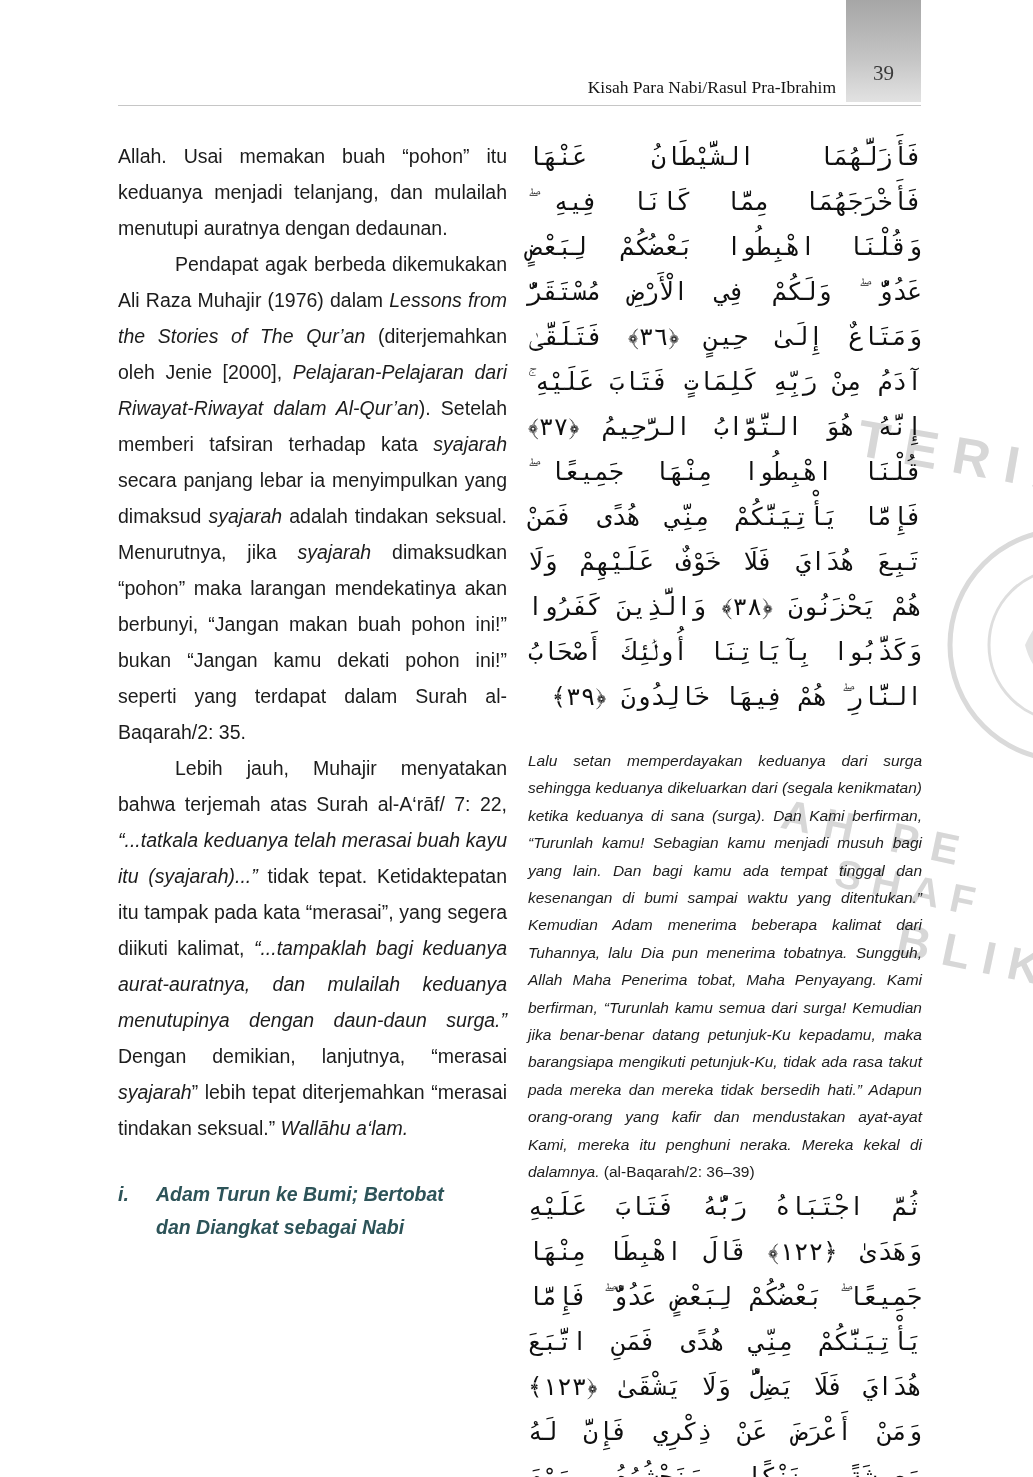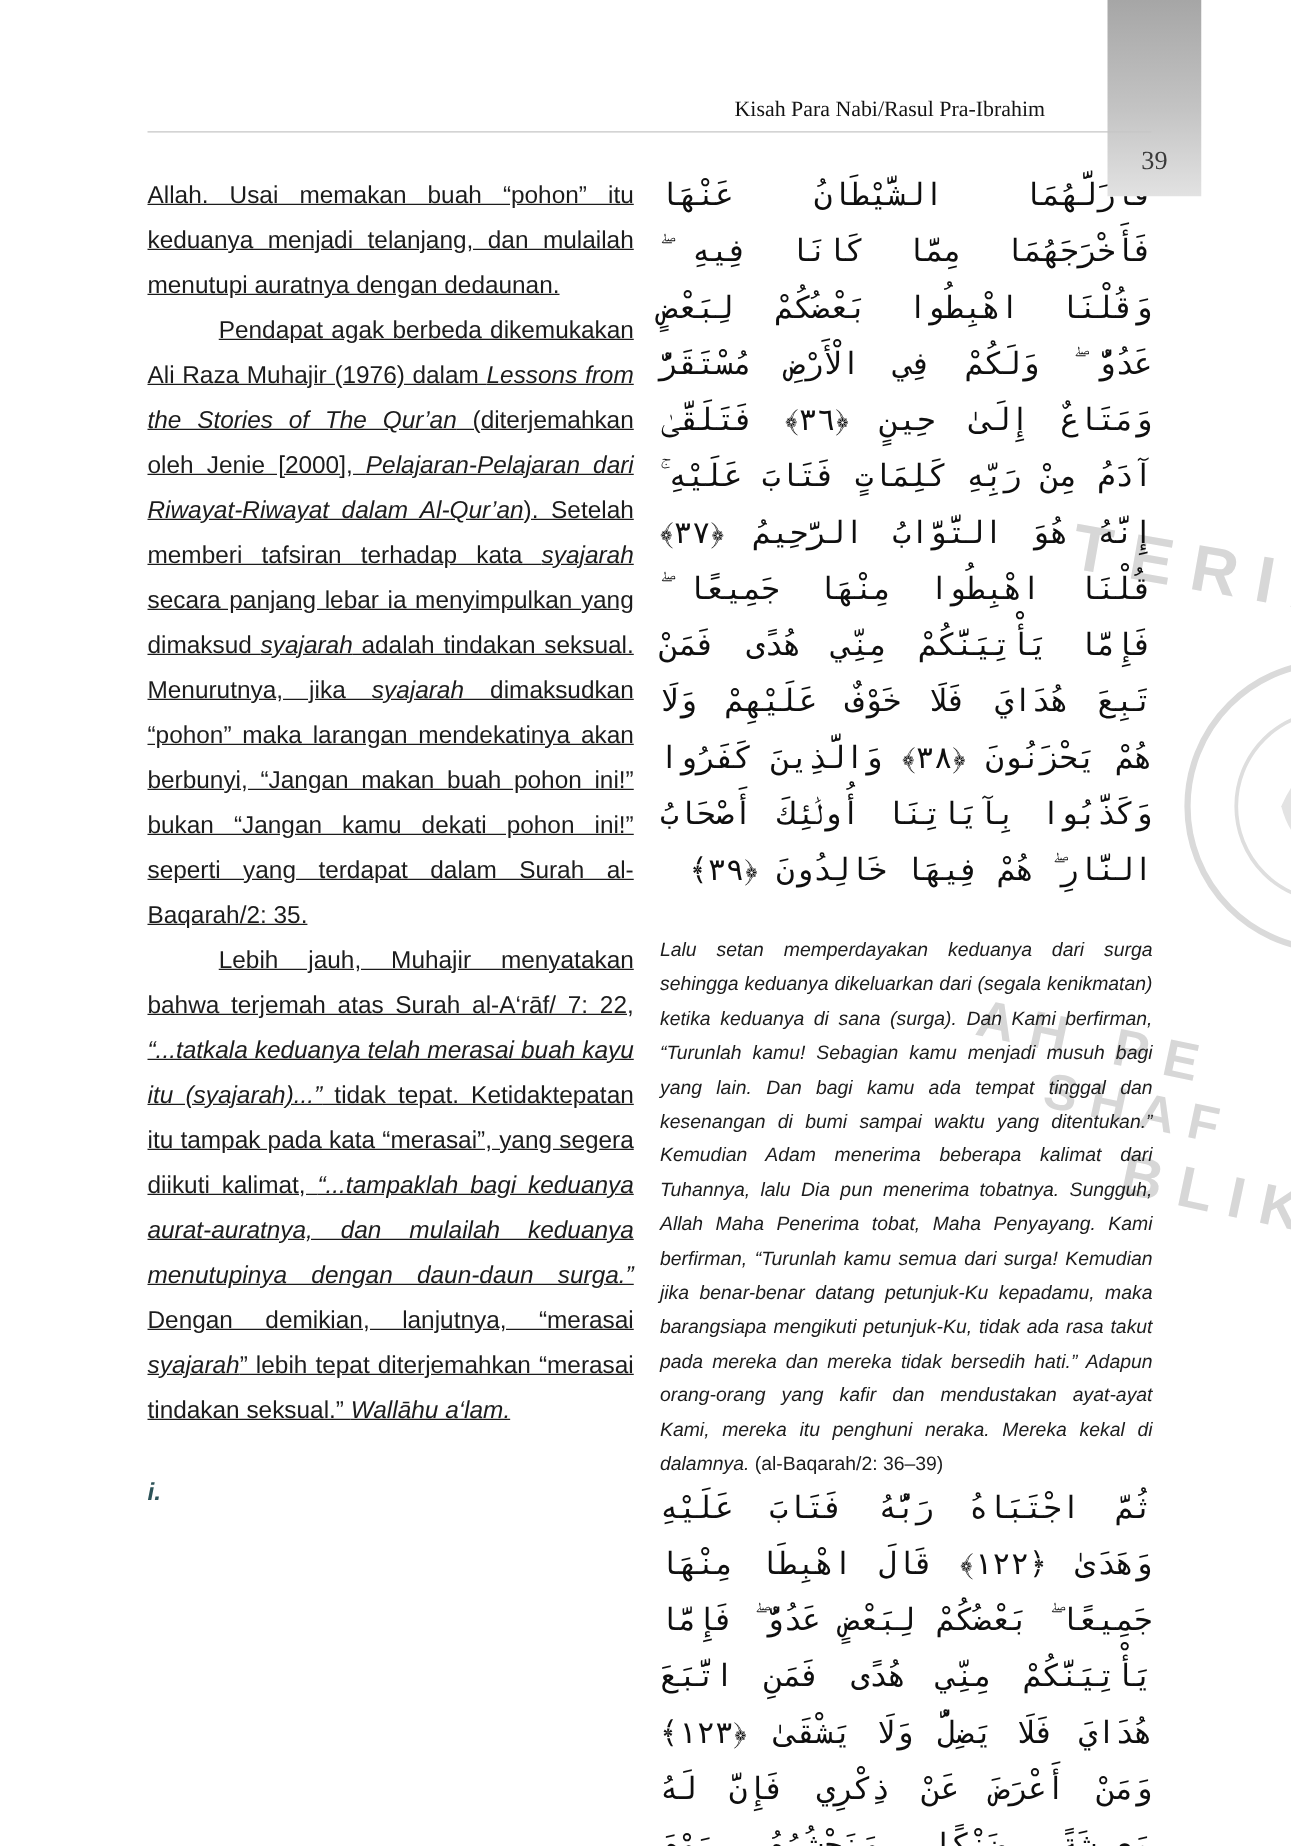--- a/index.html
+++ b/index.html
@@ -23,22 +23,22 @@
   }
   .frag { position: absolute; white-space: nowrap; }
   .frag.f1 { left: 856px; top: 432px; font-size: 52px; letter-spacing: 15px; transform: rotate(10deg); }
   .frag.f2 { left: 780px; top: 810px; font-size: 42px; letter-spacing: 13px; transform: rotate(12deg); }
   .frag.f3 { left: 834px; top: 866px; font-size: 40px; letter-spacing: 11px; transform: rotate(12deg); }
   .frag.f4 { left: 896px; top: 928px; font-size: 46px; letter-spacing: 13px; transform: rotate(12deg); }
   .emblem { position: absolute; left: 905px; top: 515px; }
 
   
   .graybar {
-    position: absolute; left: 886px; top: 0;
-    width: 75px; height: 157px;
+    position: absolute; left: 846px; top: 0;
+    width: 75px; height: 102px;
     background: linear-gradient(180deg, #a6a6a6 0%, #c3c3c3 55%, #e2e2e2 100%);
     display: flex; align-items: flex-end; justify-content: center;
     box-sizing: border-box; padding-bottom: 16px;
     z-index: 2;
   }
   .page-number {
     font-family: "Liberation Serif", serif;
     font-size: 21px; color: #3a3a3a;
   }
   .running-head {
@@ -54,21 +54,21 @@
     z-index: 2;
   }
 
   
   .col-left {
     position: absolute; left: 118px; top: 138px; width: 389px;
     font-size: 19.5px; line-height: 36px;
     text-align: justify;
     z-index: 1;
   }
-  .body-par { margin: 0; text-indent: 57px; text-decoration: underline; }
+  .body-par { margin: 0; text-indent: 57px; }
   .body-par.no-indent { text-indent: 0; }
 
   .subheading {
     margin-top: 32px;
     display: flex;
     font-weight: bold; font-style: italic;
     font-size: 19.5px; line-height: 33px;
     color: var(--heading-accent, #2d5358);
     text-align: left;
   }
@@ -119,20 +119,21 @@
   </div>
   <div class="running-head">Kisah Para Nabi/Rasul Pra-Ibrahim</div>
   <div class="rule"></div>
 
   <div class="col-left">
     <p class="body-par no-indent">Allah. Usai memakan buah “pohon” itu keduanya menjadi telanjang, dan mulailah menutupi auratnya dengan dedaunan.</p>
     <p class="body-par">Pendapat agak berbeda dikemukakan Ali Raza Muhajir (1976) dalam <i>Lessons from the Stories of The Qur’an</i> (diterjemahkan oleh Jenie [2000], <i>Pelajaran-Pelajaran dari Riwayat-Riwayat dalam Al-Qur’an</i>). Setelah memberi tafsiran terhadap kata <i>syajarah</i> secara panjang lebar ia menyimpulkan yang dimaksud <i>syajarah</i> adalah tindakan seksual. Menurutnya, jika <i>syajarah</i> dimaksudkan “pohon” maka larangan mendekatinya akan berbunyi, “Jangan makan buah pohon ini!” bukan “Jangan kamu dekati pohon ini!” seperti yang terdapat dalam Surah al-Baqarah/2: 35.</p>
     <p class="body-par">Lebih jauh, Muhajir menyatakan bahwa terjemah atas Surah al-A‘rāf/ 7: 22, <i>“...tatkala keduanya telah merasai buah kayu itu (syajarah)...”</i> tidak tepat. Ketidaktepatan itu tampak pada kata “merasai”, yang segera diikuti kalimat, <i>“...tampaklah bagi keduanya aurat-auratnya, dan mulailah keduanya menutupinya dengan daun-daun surga.”</i> Dengan demikian, lanjutnya, “merasai <i>syajarah</i>” lebih tepat diterjemahkan “merasai tindakan seksual.” <i>Wallāhu a‘lam.</i></p>
     <div class="subheading">
       <span class="marker">i.</span>
+      <span class="subheading-text">Adam Turun ke Bumi; Bertobat dan Diangkat sebagai Nabi</span>
     </div>
   </div>
 
   <div class="col-right">
     <div class="arabic" lang="ar" dir="rtl">فَأَزَلَّهُمَا الشَّيْطَانُ عَنْهَا فَأَخْرَجَهُمَا مِمَّا كَانَا فِيهِ ۖ وَقُلْنَا اهْبِطُوا بَعْضُكُمْ لِبَعْضٍ عَدُوٌّ ۖ وَلَكُمْ فِي الْأَرْضِ مُسْتَقَرٌّ وَمَتَاعٌ إِلَىٰ حِينٍ ﴿٣٦﴾ فَتَلَقَّىٰ آدَمُ مِنْ رَبِّهِ كَلِمَاتٍ فَتَابَ عَلَيْهِ ۚ إِنَّهُ هُوَ التَّوَّابُ الرَّحِيمُ ﴿٣٧﴾ قُلْنَا اهْبِطُوا مِنْهَا جَمِيعًا ۖ فَإِمَّا يَأْتِيَنَّكُمْ مِنِّي هُدًى فَمَنْ تَبِعَ هُدَايَ فَلَا خَوْفٌ عَلَيْهِمْ وَلَا هُمْ يَحْزَنُونَ ﴿٣٨﴾ وَالَّذِينَ كَفَرُوا وَكَذَّبُوا بِآيَاتِنَا أُولَٰئِكَ أَصْحَابُ النَّارِ ۖ هُمْ فِيهَا خَالِدُونَ ﴿٣٩﴾</div>
     <div class="translation">Lalu setan memperdayakan keduanya dari surga sehingga keduanya dikeluarkan dari (segala kenikmatan) ketika keduanya di sana (surga). Dan Kami berfirman, “Turunlah kamu! Sebagian kamu menjadi musuh bagi yang lain. Dan bagi kamu ada tempat tinggal dan kesenangan di bumi sampai waktu yang ditentukan.” Kemudian Adam menerima beberapa kalimat dari Tuhannya, lalu Dia pun menerima tobatnya. Sungguh, Allah Maha Penerima tobat, Maha Penyayang. Kami berfirman, “Turunlah kamu semua dari surga! Kemudian jika benar-benar datang petunjuk-Ku kepadamu, maka barangsiapa mengikuti petunjuk-Ku, tidak ada rasa takut pada mereka dan mereka tidak bersedih hati.” Adapun orang-orang yang kafir dan mendustakan ayat-ayat Kami, mereka itu penghuni neraka. Mereka kekal di dalamnya. <span class="upright">(al-Baqarah/2: 36–39)</span></div>
     <div class="arabic second" lang="ar" dir="rtl">ثُمَّ اجْتَبَاهُ رَبُّهُ فَتَابَ عَلَيْهِ وَهَدَىٰ ﴿١٢٢﴾ قَالَ اهْبِطَا مِنْهَا جَمِيعًا ۖ بَعْضُكُمْ لِبَعْضٍ عَدُوٌّ ۖ فَإِمَّا يَأْتِيَنَّكُمْ مِنِّي هُدًى فَمَنِ اتَّبَعَ هُدَايَ فَلَا يَضِلُّ وَلَا يَشْقَىٰ ﴿١٢٣﴾ وَمَنْ أَعْرَضَ عَنْ ذِكْرِي فَإِنَّ لَهُ مَعِيشَةً ضَنْكًا وَنَحْشُرُهُ يَوْمَ الْقِيَامَةِ أَعْمَىٰ ﴿١٢٤﴾</div>
   </div>
 
 </div>

